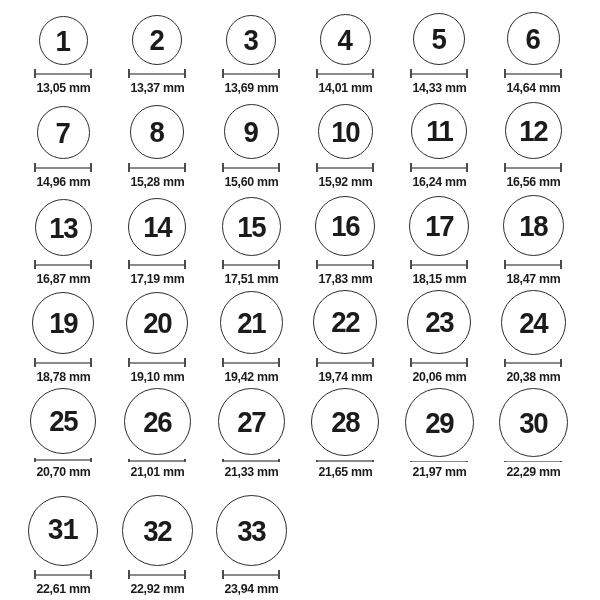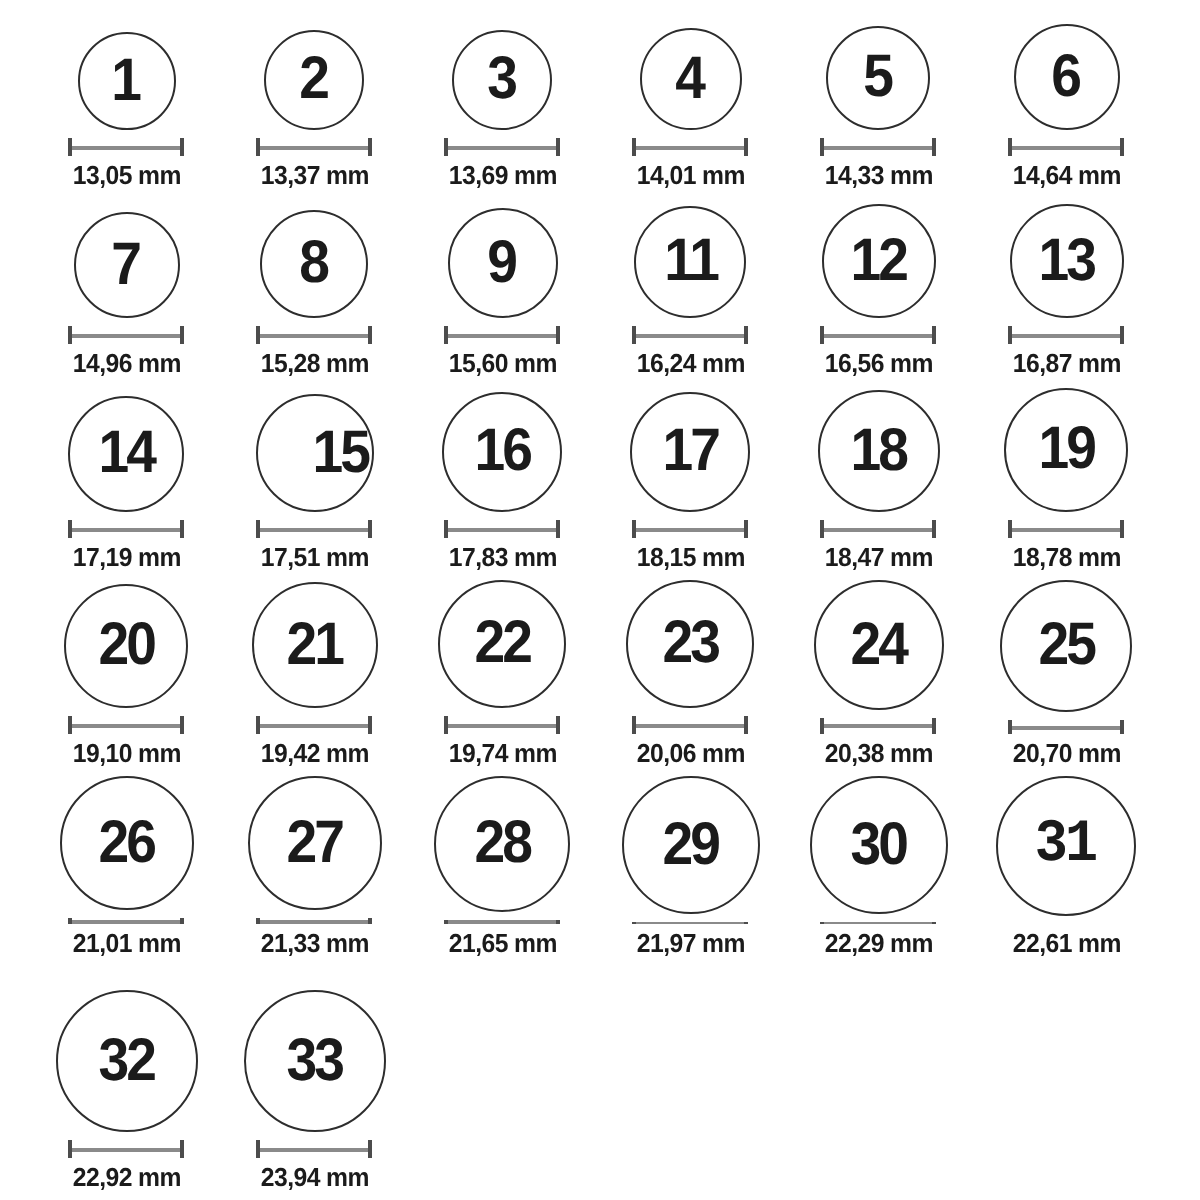--- a/index.html
+++ b/index.html
@@ -131,20 +131,27 @@
   </div>
 
   <div class="cell">
     <div class="circle" style="width: 55px; height: 55px;">
       <span class="num">9</span>
     </div>
     <div class="bar"></div>
     <div class="label">15,60 mm</div>
   </div>
 
+  <div class="cell">
+    <div class="circle" style="width: 55px; height: 55px;">
+      <span class="num">10</span>
+    </div>
+    <div class="bar"></div>
+    <div class="label">15,92 mm</div>
+  </div>
 
   <div class="cell">
     <div class="circle" style="width: 56px; height: 56px;">
       <span class="num">11</span>
     </div>
     <div class="bar"></div>
     <div class="label">16,24 mm</div>
   </div>
 
   <div class="cell">
@@ -165,21 +172,21 @@
 
   <div class="cell">
     <div class="circle" style="width: 58px; height: 58px;">
       <span class="num">14</span>
     </div>
     <div class="bar"></div>
     <div class="label">17,19 mm</div>
   </div>
 
   <div class="cell">
-    <div class="circle" style="width: 59px; height: 59px; justify-content: flex-end;">
+    <div class="circle" style="width: 59px; height: 59px;">
       <span class="num">15</span>
     </div>
     <div class="bar"></div>
     <div class="label">17,51 mm</div>
   </div>
 
   <div class="cell">
     <div class="circle" style="width: 60px; height: 60px;">
       <span class="num">16</span>
     </div>

